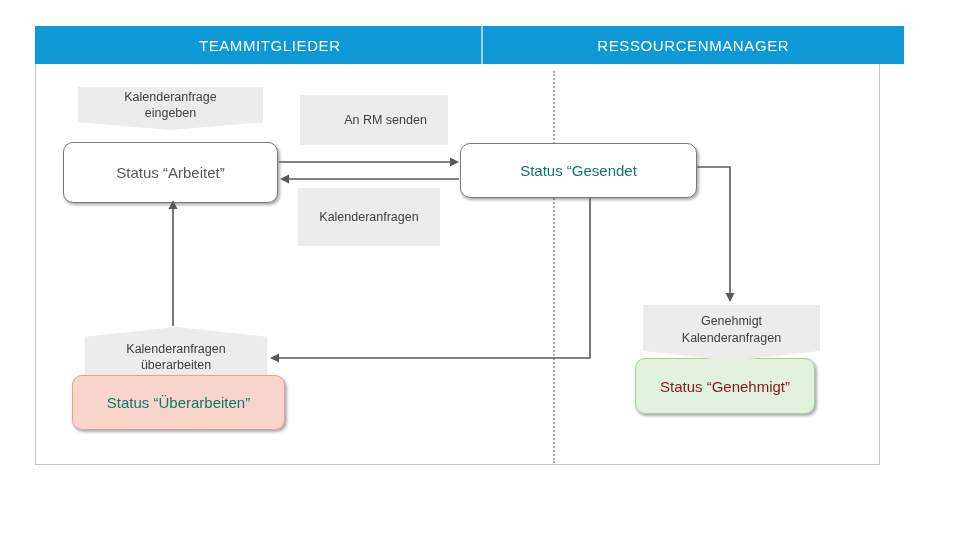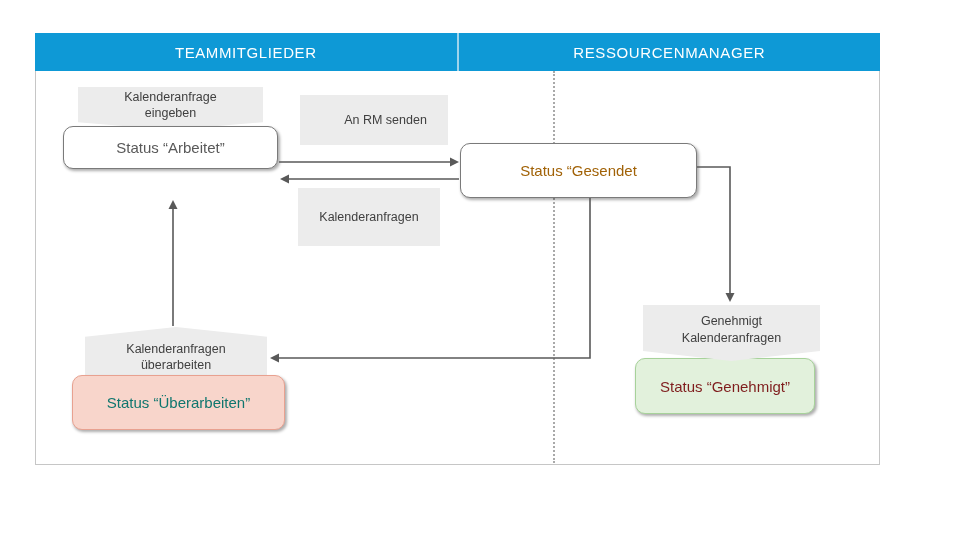--- a/index.html
+++ b/index.html
@@ -7,22 +7,22 @@
     position:relative;width:960px;height:540px;background:#ffffff;overflow:hidden;
     font-family:"Liberation Sans","DejaVu Sans",sans-serif;
   }
   
   .canvas{
     position:absolute;left:35px;top:33px;width:845px;height:432px;
     border:1px solid #c6c6c6;background:#ffffff;box-sizing:border-box;
   }
   
   .lane-header{
-    position:absolute;left:35px;top:33px;width:845px;height:38px;
-    background:#0e99d6;display:flex;z-index:2;
+    position:absolute;left:35px;top:26px;width:845px;height:38px;
+    background:#0e99d6;display:flex;z-index:2;padding-left:24px;
   }
   .lane-cell{
     flex:1;display:flex;align-items:center;justify-content:center;
     color:#ffffff;font-size:15px;letter-spacing:.6px;font-weight:400;
   }
   .lane-sep{width:2px;background:#9fd4ec;}
   
   .lane-divider{
     position:absolute;left:553px;top:71px;height:392px;width:0;
     border-left:2px dotted #a9a9a9;z-index:0;
@@ -78,25 +78,25 @@
     <span>Kalenderanfragen</span>
     <span>überarbeiten</span>
   </div>
 
 
   <div class="glabel point-down" style="left:643px;top:305px;width:177px;height:56px;z-index:3;">
     <span>Genehmigt</span>
     <span>Kalenderanfragen</span>
   </div>
 
-  <div class="snode" style="left:63px;top:126px;width:215px;height:43px;color:#595959;">
+  <div class="snode" style="left:63px;top:142px;width:215px;height:61px;color:#595959;">
     <span>Status “Arbeitet”</span>
   </div>
 
-  <div class="snode" style="left:460px;top:143px;width:237px;height:55px;color:#a16207;">
+  <div class="snode" style="left:460px;top:143px;width:237px;height:55px;color:#0f766e;">
     <span>Status “Gesendet</span>
   </div>
 
   <div class="snode" style="left:72px;top:375px;width:213px;height:55px;background:#f8d5cb;border-color:#e8a190;color:#0f766e;text-align:right;">
     <span>Status “Überarbeiten”</span>
   </div>
 
   <div class="snode" style="left:635px;top:358px;width:180px;height:56px;background:#e2f1dc;border-color:#a7d29a;color:#7f1d1d;">
     <span>Status “Genehmigt”</span>
   </div>

